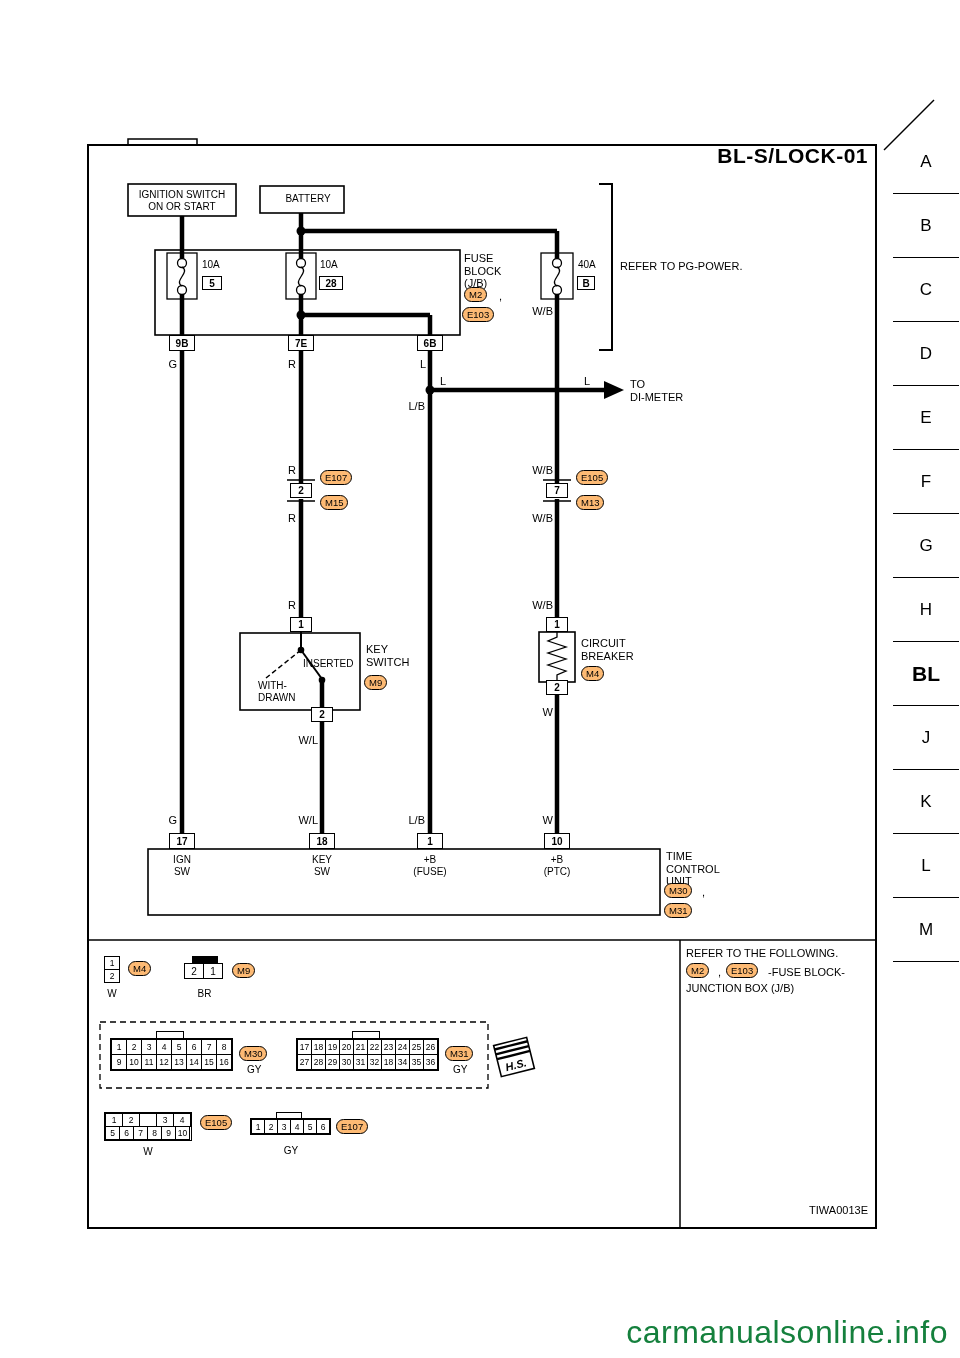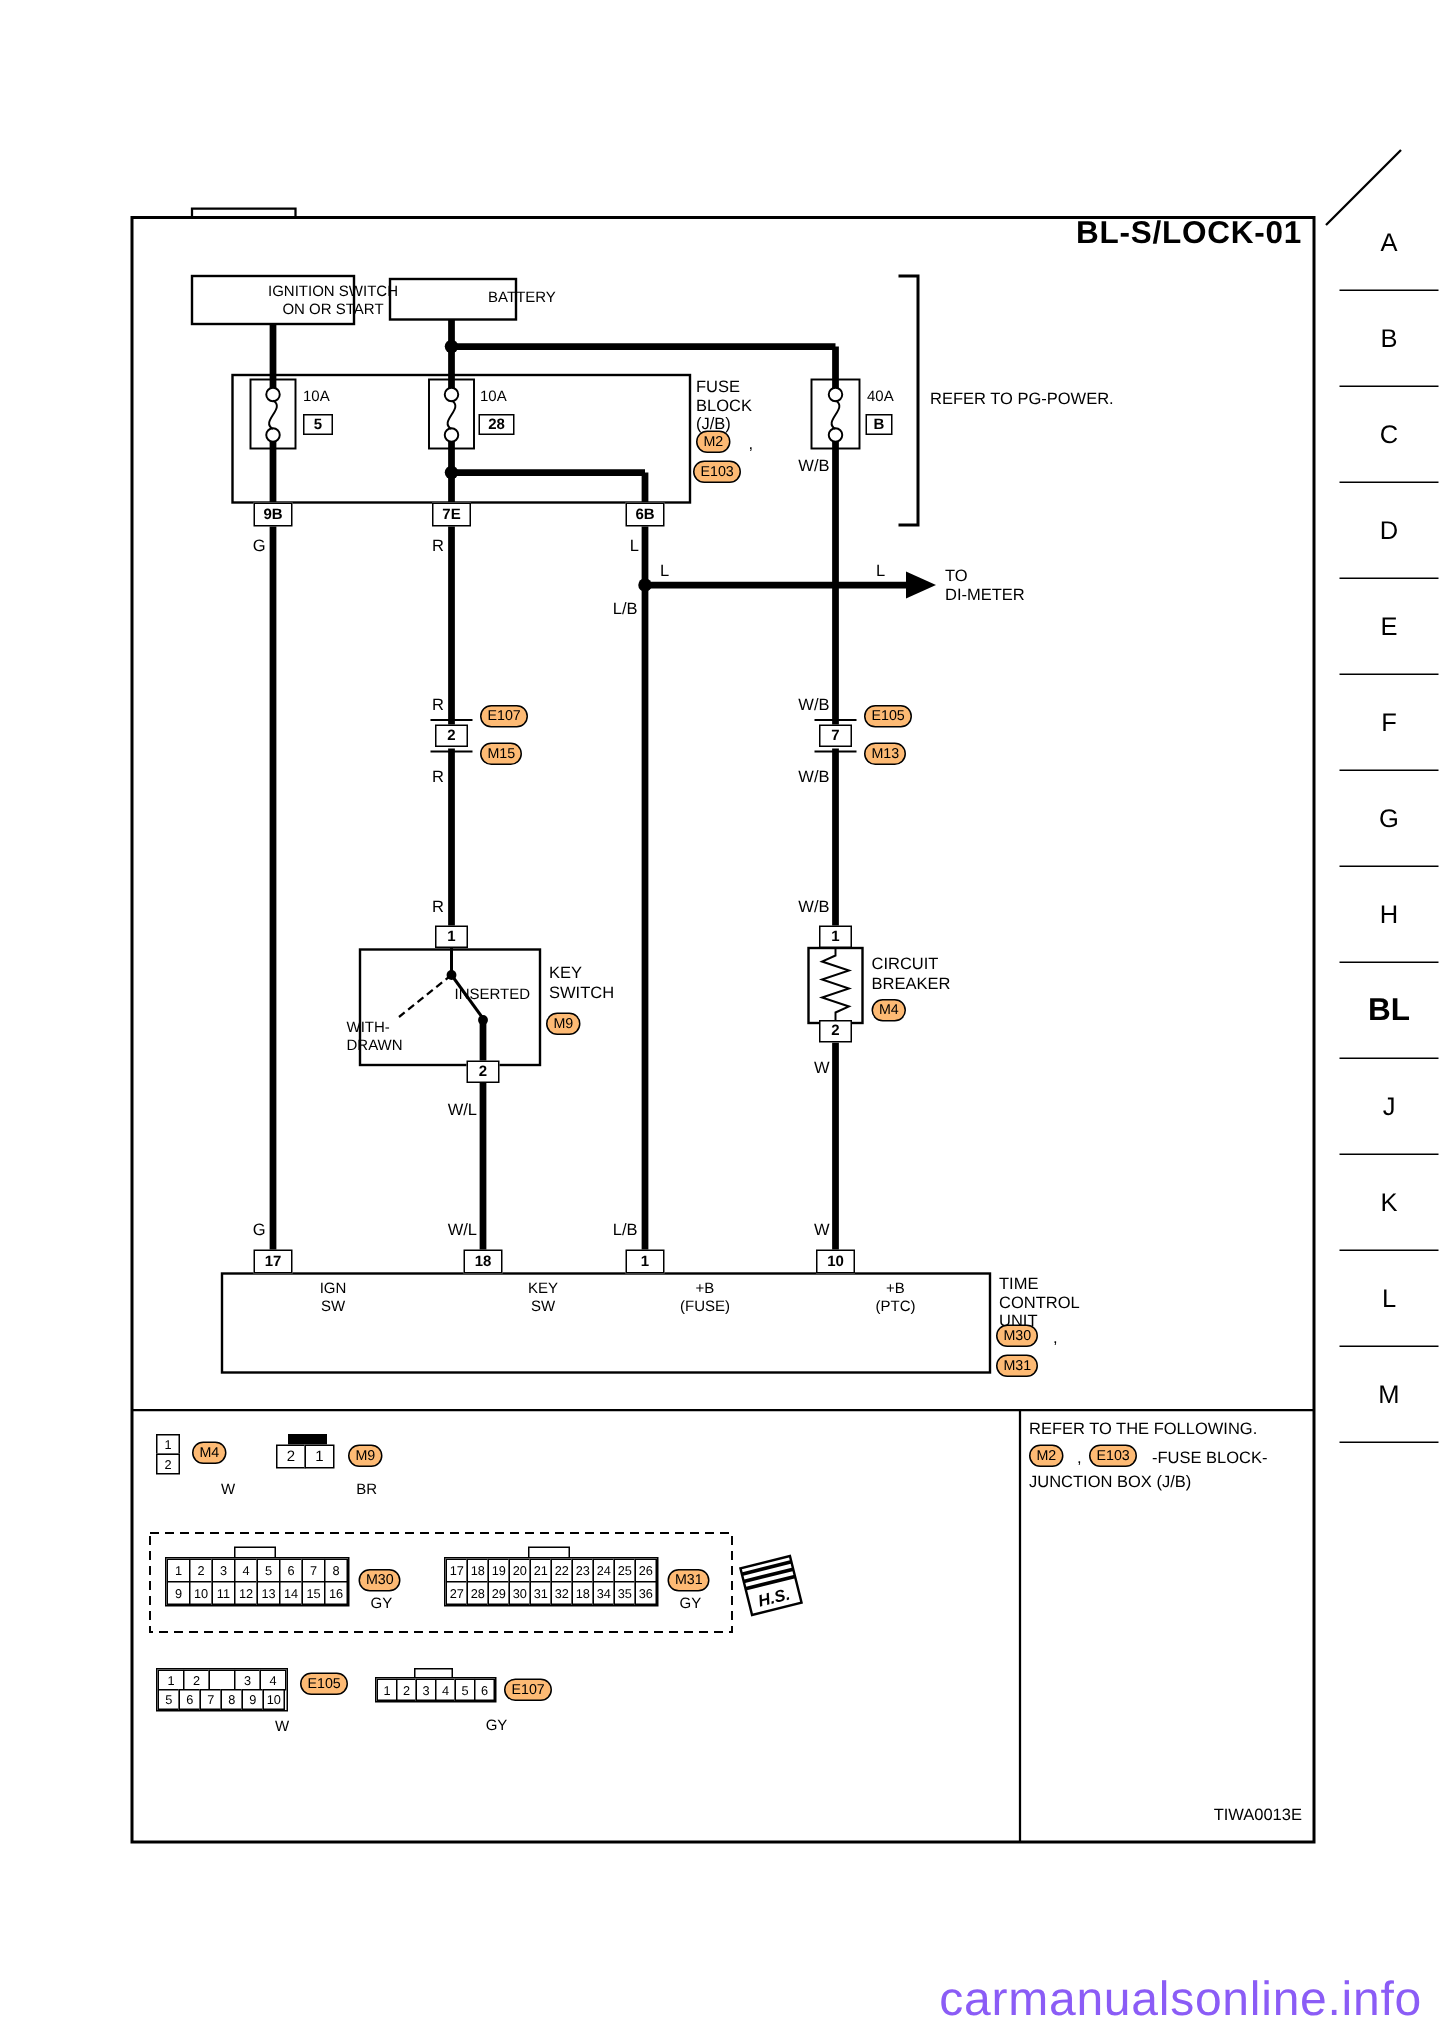--- a/index.html
+++ b/index.html
@@ -10,21 +10,21 @@
   .art path, .art rect, .art line { fill:none; stroke:#000; }
   .s2 { stroke-width:2; } .s16 { stroke-width:1.6; } .s15 { stroke-width:1.5; }
   .s13 { stroke-width:1.3; } .w { stroke-width:4.5; } .s2l { stroke-width:2; }
   .dash { stroke-dasharray:5 3; stroke-width:1.5; }
   .bdash { stroke-dasharray:6 4; }
   .art .dot { fill:#000; stroke:none; }
   .art .fc { fill:#fff; stroke:#000; stroke-width:1.3; }
   .lbl { position:absolute; font-size:11px; line-height:12.5px; white-space:nowrap; }
   .sm { font-size:10px; line-height:11.5px; }
   .rt { text-align:right; }
-  .ctr { text-align:center;margin-left:40px; }
+  .ctr { text-align:center; }
   .title { font-size:21px; font-weight:bold; letter-spacing:.5px;text-align:right; }
   .box { position:absolute; border:1.6px solid #000; background:#fff; display:flex;
          align-items:center; justify-content:center; font-size:10px; font-weight:600; }
   .oval { position:absolute; border:1.4px solid #000; border-radius:9px; height:15px;
           padding:0 4px; display:inline-flex; align-items:center; font-size:9.5px;
           background:#fdba74; white-space:nowrap; }
   .sidebar { position:absolute; left:893px; top:130px; width:66px; }
   .sletter { height:64px; display:flex; align-items:center; justify-content:center;
              border-bottom:1.5px solid #000; font-size:17px; }
   .sletter:nth-child(9) { font-size:21px; font-weight:bold; }
@@ -41,21 +41,21 @@
   .e105g .r2 .pin { width:15px; height:14px; }
   .e107g .pin { width:14px; height:15px; }
   .m4col { position:absolute; display:flex; flex-direction:column; }
   .m4col .pin { width:16px; height:14px; margin-left:0; }
   .m4col .pin + .pin { margin-top:-1px; }
   .m9row { position:absolute; display:flex; }
   .m9row .pin { width:20px; height:16px; font-size:10px; }
   .tab { position:absolute; border:1.4px solid #000; background:#fff; }
   .tab.black { background:#000; }
   .hs { position:absolute; }
-  .watermark { position:absolute; right:12px; top:1314px; font-size:32px; color:#8b5cf6;
+  .watermark { position:absolute; right:12px; top:1314px; font-size:32px; color:#15803d;
                letter-spacing:.5px; }
 </style>
 </head>
 <body>
 
 <div class="page">
 
   <svg class="art" width="960" height="1358" viewBox="0 0 960 1358">
 
     <g>
@@ -199,21 +199,21 @@
   <div class="box" style="left:290px;top:483px;width:22px;height:15px;">2</div>
   <div class="oval" style="left:320px;top:470px;">E107</div>
   <div class="oval" style="left:320px;top:495px;">M15</div>
 
   <div class="box" style="left:546px;top:483px;width:22px;height:15px;">7</div>
   <div class="oval" style="left:576px;top:470px;">E105</div>
   <div class="oval" style="left:576px;top:495px;">M13</div>
 
   <div class="box" style="left:290px;top:617px;width:22px;height:15px;">1</div>
   <div class="lbl sm" style="left:303px;top:658px;">INSERTED</div>
-  <div class="lbl sm" style="left:231px;top:680px;">
+  <div class="lbl sm" style="left:258px;top:680px;">
     <div>WITH-</div>
     <div>DRAWN</div>
   </div>
   <div class="lbl" style="left:366px;top:643px;">
     <div>KEY</div>
     <div>SWITCH</div>
   </div>
   <div class="oval" style="left:364px;top:675px;">M9</div>
   <div class="box" style="left:311px;top:707px;width:22px;height:15px;">2</div>
 

